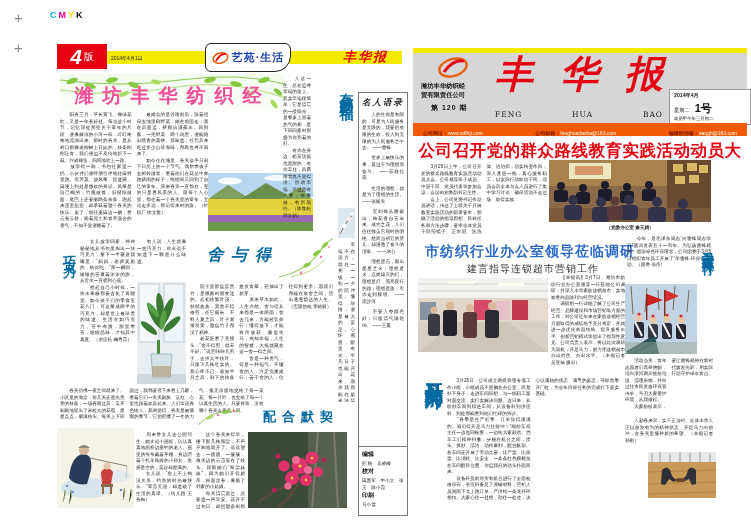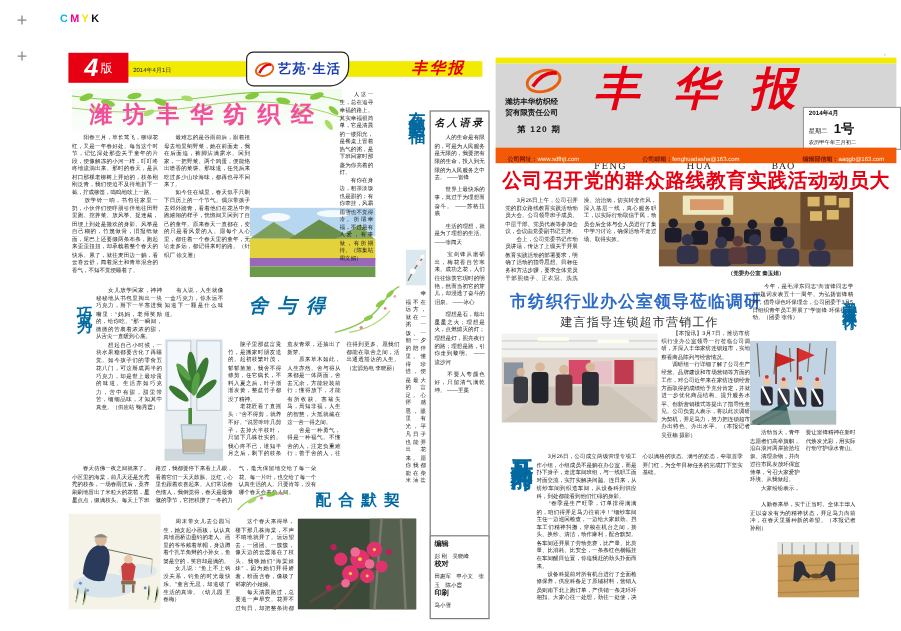--- a/index.html
+++ b/index.html
@@ -281,21 +281,21 @@
       <div class="abs co" style="left:8px;top:28px;width:70px;">
         <div>潍坊丰华纺织经</div>
         <div>贸有限责任公司</div>
       </div>
       <div class="abs issue" style="left:18px;top:50px;">第 120 期</div>
       <div class="abs bigtitle serif" style="left:82px;top:2px;width:168px;">
         <span>丰</span>
           <span>华</span>
           <span>报</span>
       </div>
-      <div class="abs latin serif" style="left:82px;top:57px;width:168px;margin-top:24px;">
+      <div class="abs latin serif" style="left:82px;top:57px;width:168px;">
         <span>FENG</span>
           <span>HUA</span>
           <span>BAO</span>
       </div>
       <div class="abs datebox" style="left:256px;top:36px;width:72px;height:30px;">
         <div style="font-weight:bold;">2014年4月</div>
         <div><span>星期二</span>　<span class="no">1号</span></div>
         <div style="font-size:4.4px;">农历甲午年三月初二</div>
       </div>
     </div>

